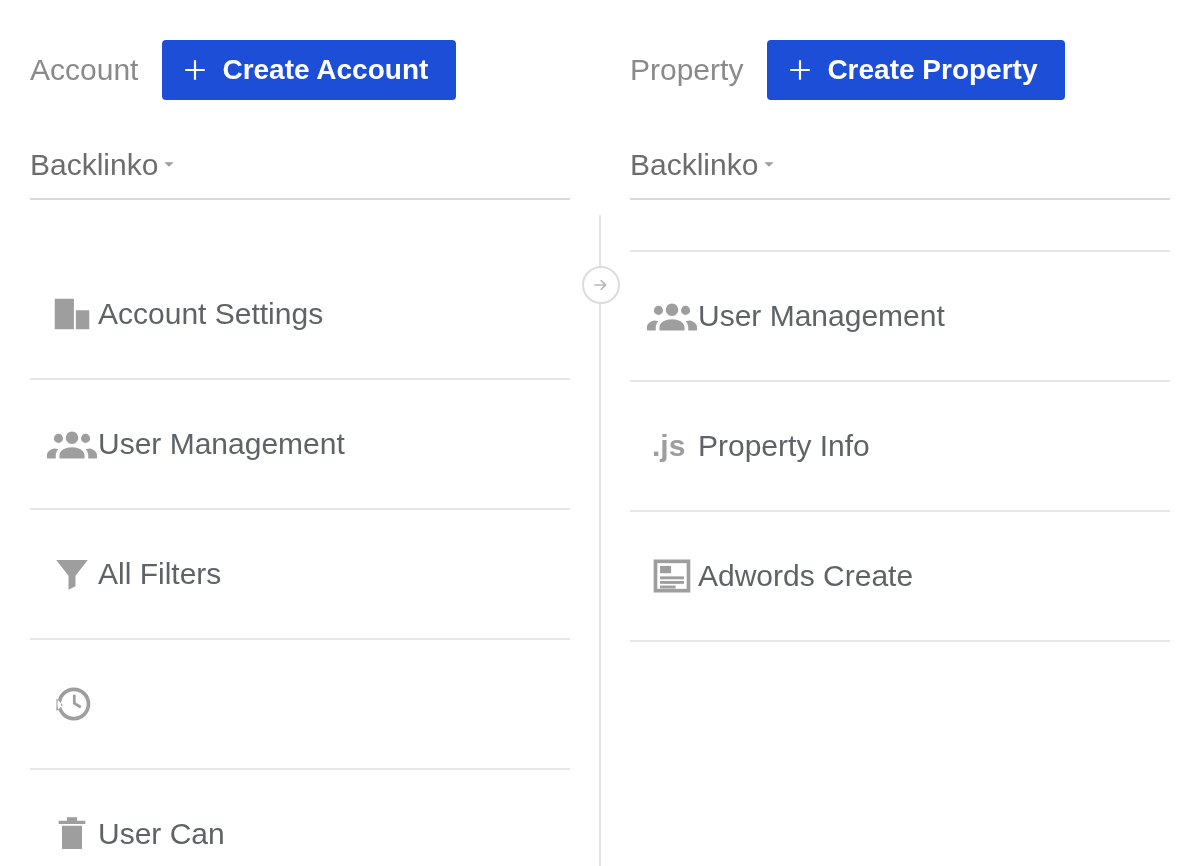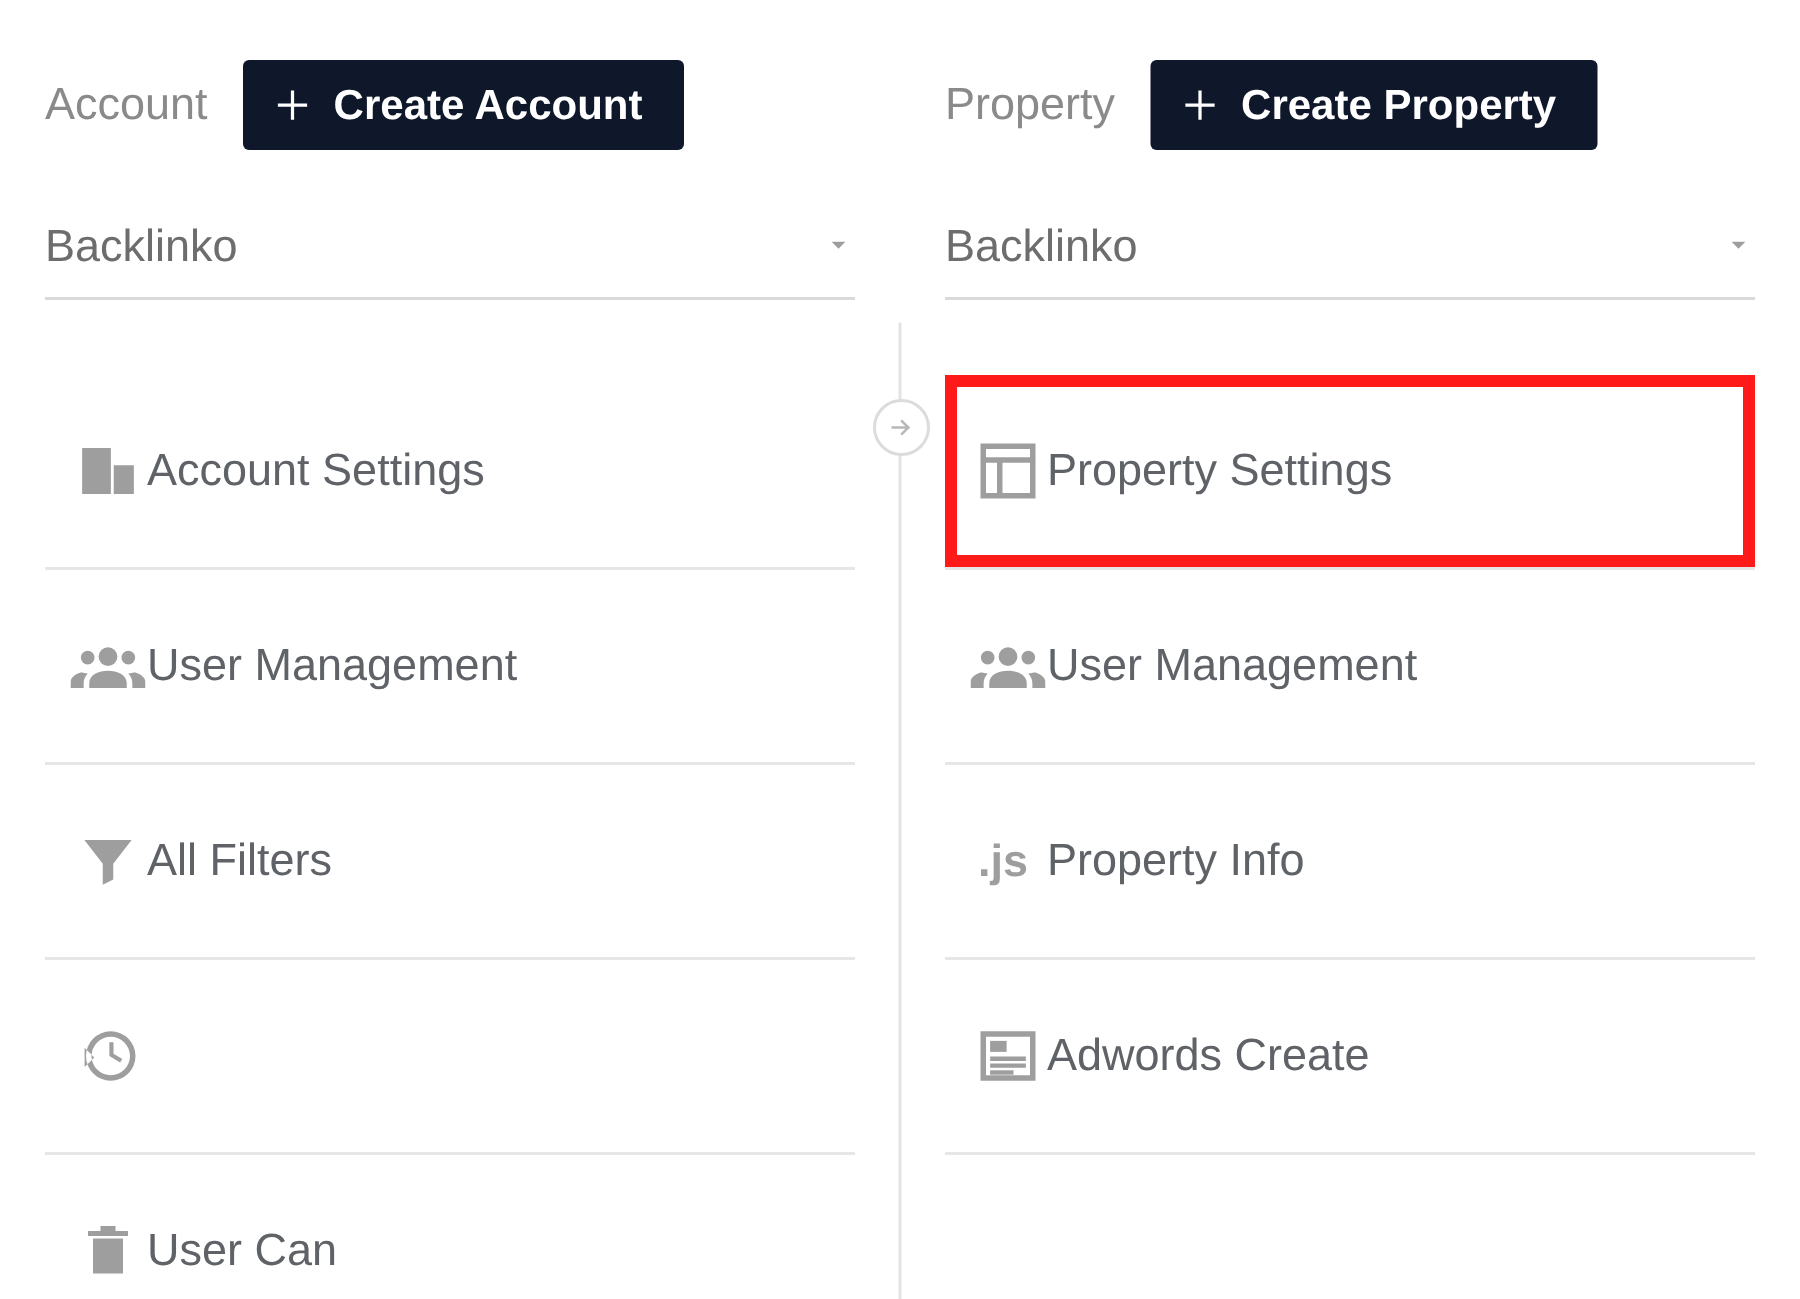--- a/index.html
+++ b/index.html
@@ -56,35 +56,35 @@
     margin-bottom:48px;
   }
   .head-label {
     font-size:30px;
     color:#8a8a8a;
   }
   .create-btn {
     display:flex;
     align-items:center;
     gap:14px;
-    background:#0f172a;
+    background:#1d4ed8;
     color:#fff;
     font-size:28px;
     font-weight:700;
     padding:14px 28px 14px 20px;
     border-radius:4px;
     cursor:pointer;
   }
   .create-btn svg { display:block; }
 
   
   .selector {
     display:flex;
     align-items:center;
-    justify-content:space-between;
+    justify-content:flex-start;
     font-size:30px;
     color:#6d6d6d;
     padding-bottom:16px;
     border-bottom:2px solid #d9d9d9;
     cursor:pointer;
   }
   .selector .caret { color:#9e9e9e; }
 
   
   .menu {
@@ -221,30 +221,20 @@
     <div class="selector">
       <span>Backlinko</span>
       <span class="caret">
         <svg width="22" height="22" viewBox="0 0 24 24">
             <path fill="#9e9e9e" d="M7 10l5 5 5-5z"></path>
           </svg>
       </span>
     </div>
 
     <div class="menu">
-      <div class="menu-item highlighted">
-        <span class="menu-icon">
-          <svg width="44" height="44" viewBox="0 0 24 24">
-              <rect x="3" y="3" width="18" height="18" fill="none" stroke="#9e9e9e" stroke-width="2"></rect>
-              <line x1="3" y1="8" x2="21" y2="8" stroke="#9e9e9e" stroke-width="2"></line>
-              <line x1="9" y1="8" x2="9" y2="21" stroke="#9e9e9e" stroke-width="2"></line>
-            </svg>
-        </span>
-        <span>Property Settings</span>
-      </div>
       <div class="menu-sep"></div>
 
       <div class="menu-item">
         <span class="menu-icon">
           <svg width="50" height="50" viewBox="0 0 24 24">
               <path fill="#9e9e9e" d="M12 12a3 3 0 100-6 3 3 0 000 6zm-6.5-.5a2.2 2.2 0 100-4.4 2.2 2.2 0 000 4.4zm13 0a2.2 2.2 0 100-4.4 2.2 2.2 0 000 4.4zM12 13.5c-3 0-6 1.3-6 4V19h12v-1.5c0-2.7-3-4-6-4zm-8.8.6C1.6 14.6 0 15.7 0 17.3V19h4.2v-1.5c0-1.2.5-2.2 1.3-3-0.7-.2-1.6-.4-2.3-.4zm17.6 0c-.7 0-1.6.2-2.3.4.8.8 1.3 1.8 1.3 3V19H24v-1.7c0-1.6-1.6-2.7-3.2-3.2z"></path>
             </svg>
         </span>
         <span>User Management</span>
       </div>

